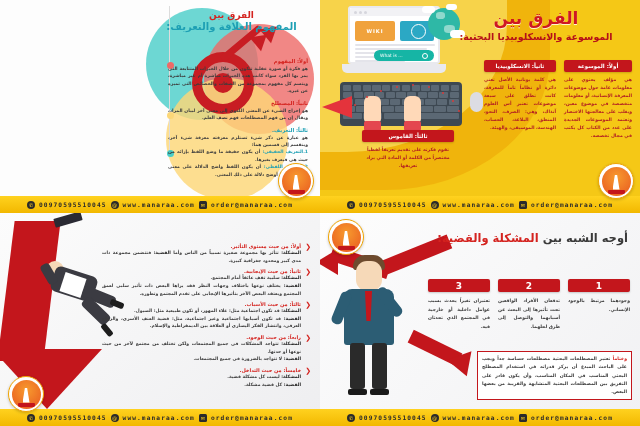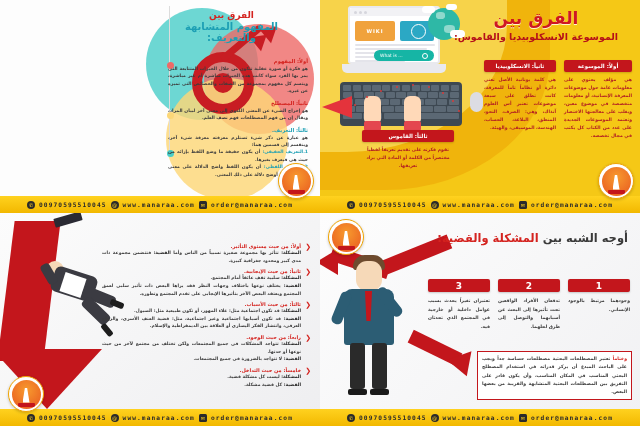--- a/index.html
+++ b/index.html
@@ -317,21 +317,21 @@
       <i style="left:48px;top:12px"></i>
         <i style="left:64px;top:10px"></i>
         <i style="left:80px;top:12px"></i>
       <i style="left:94px;top:18px"></i>
         <i style="left:104px;top:26px"></i>
         <i style="left:110px;top:36px"></i>
     </div>
 
     <div class="p1-title">
       <div class="l1">الفرق بين</div>
-      <div class="l2">الموسوعة الانسكلوبيديا والقاموس:</div>
+      <div class="l2">الموسوعة والانسكلوبيديا البحثية:</div>
     </div>
 
     <div class="col-a">
       <div class="hdr-red">أولاً: الموسوعة</div>
       <div class="body-red">هي مؤلف يحتوي على معلومات عامة حول موضوعات المعرفة الإنسانية، أو معلومات متخصصة في موضوع معين، ويغلب على معالجتها الاختصار وتعتمد الموسوعات الجديدة على عدد من الكتاب كل يكتب في مجال تخصصه.</div>
     </div>
     <div class="col-b">
       <div class="hdr-red">ثانياً: الانسكلوبيديا</div>
       <div class="body-red">هي كلمة يونانية الأصل تعني دائرة أو نظاماً تاماً للمعرفة، كانت تطلق على سبعة موضوعات تعتبر أس العلوم آنذاك، وهي: الصرف، النحو، المنطق، البلاغة، الحساب، الهندسة، الموسيقى، والهيئة.</div>
     </div>
@@ -363,21 +363,21 @@
     <div class="target"></div>
     <div class="arrowstick">
       <div class="shaft"></div>
       <div class="fl" style="left:40px;top:-2px;transform:rotate(50deg)"></div>
       <div class="fl" style="left:30px;top:6px;transform:rotate(50deg)"></div>
     </div>
 
     <div class="p2-divider"></div>
     <div class="p2-title">
       <div class="l1">الفرق بين</div>
-      <div class="l2">المفهوم المتشابهة والتعريف:</div>
+      <div class="l2">المفهوم العلاقة والتعريف:</div>
     </div>
 
     <div class="pip" style="top:62px;background:#ee6967"></div>
     <div class="pip" style="top:112px;background:#fcd778"></div>
     <div class="pip" style="top:150px;background:#48cdc8"></div>
 
     <div class="p2-body">
       <div class="blk">
         <div class="h-red">أولاً: المفهوم</div>
         <div class="t-dark">هو فكرة أو صورة عقلية تتكون من خلال الخبرات المتتابعة التي يمر بها الفرد سواء كانت هذه الخبرات مباشرة أم غير مباشرة، ويتسم كل مفهوم بمجموعة من الصفات والخصائص التي تميزه عن غيره.</div>

